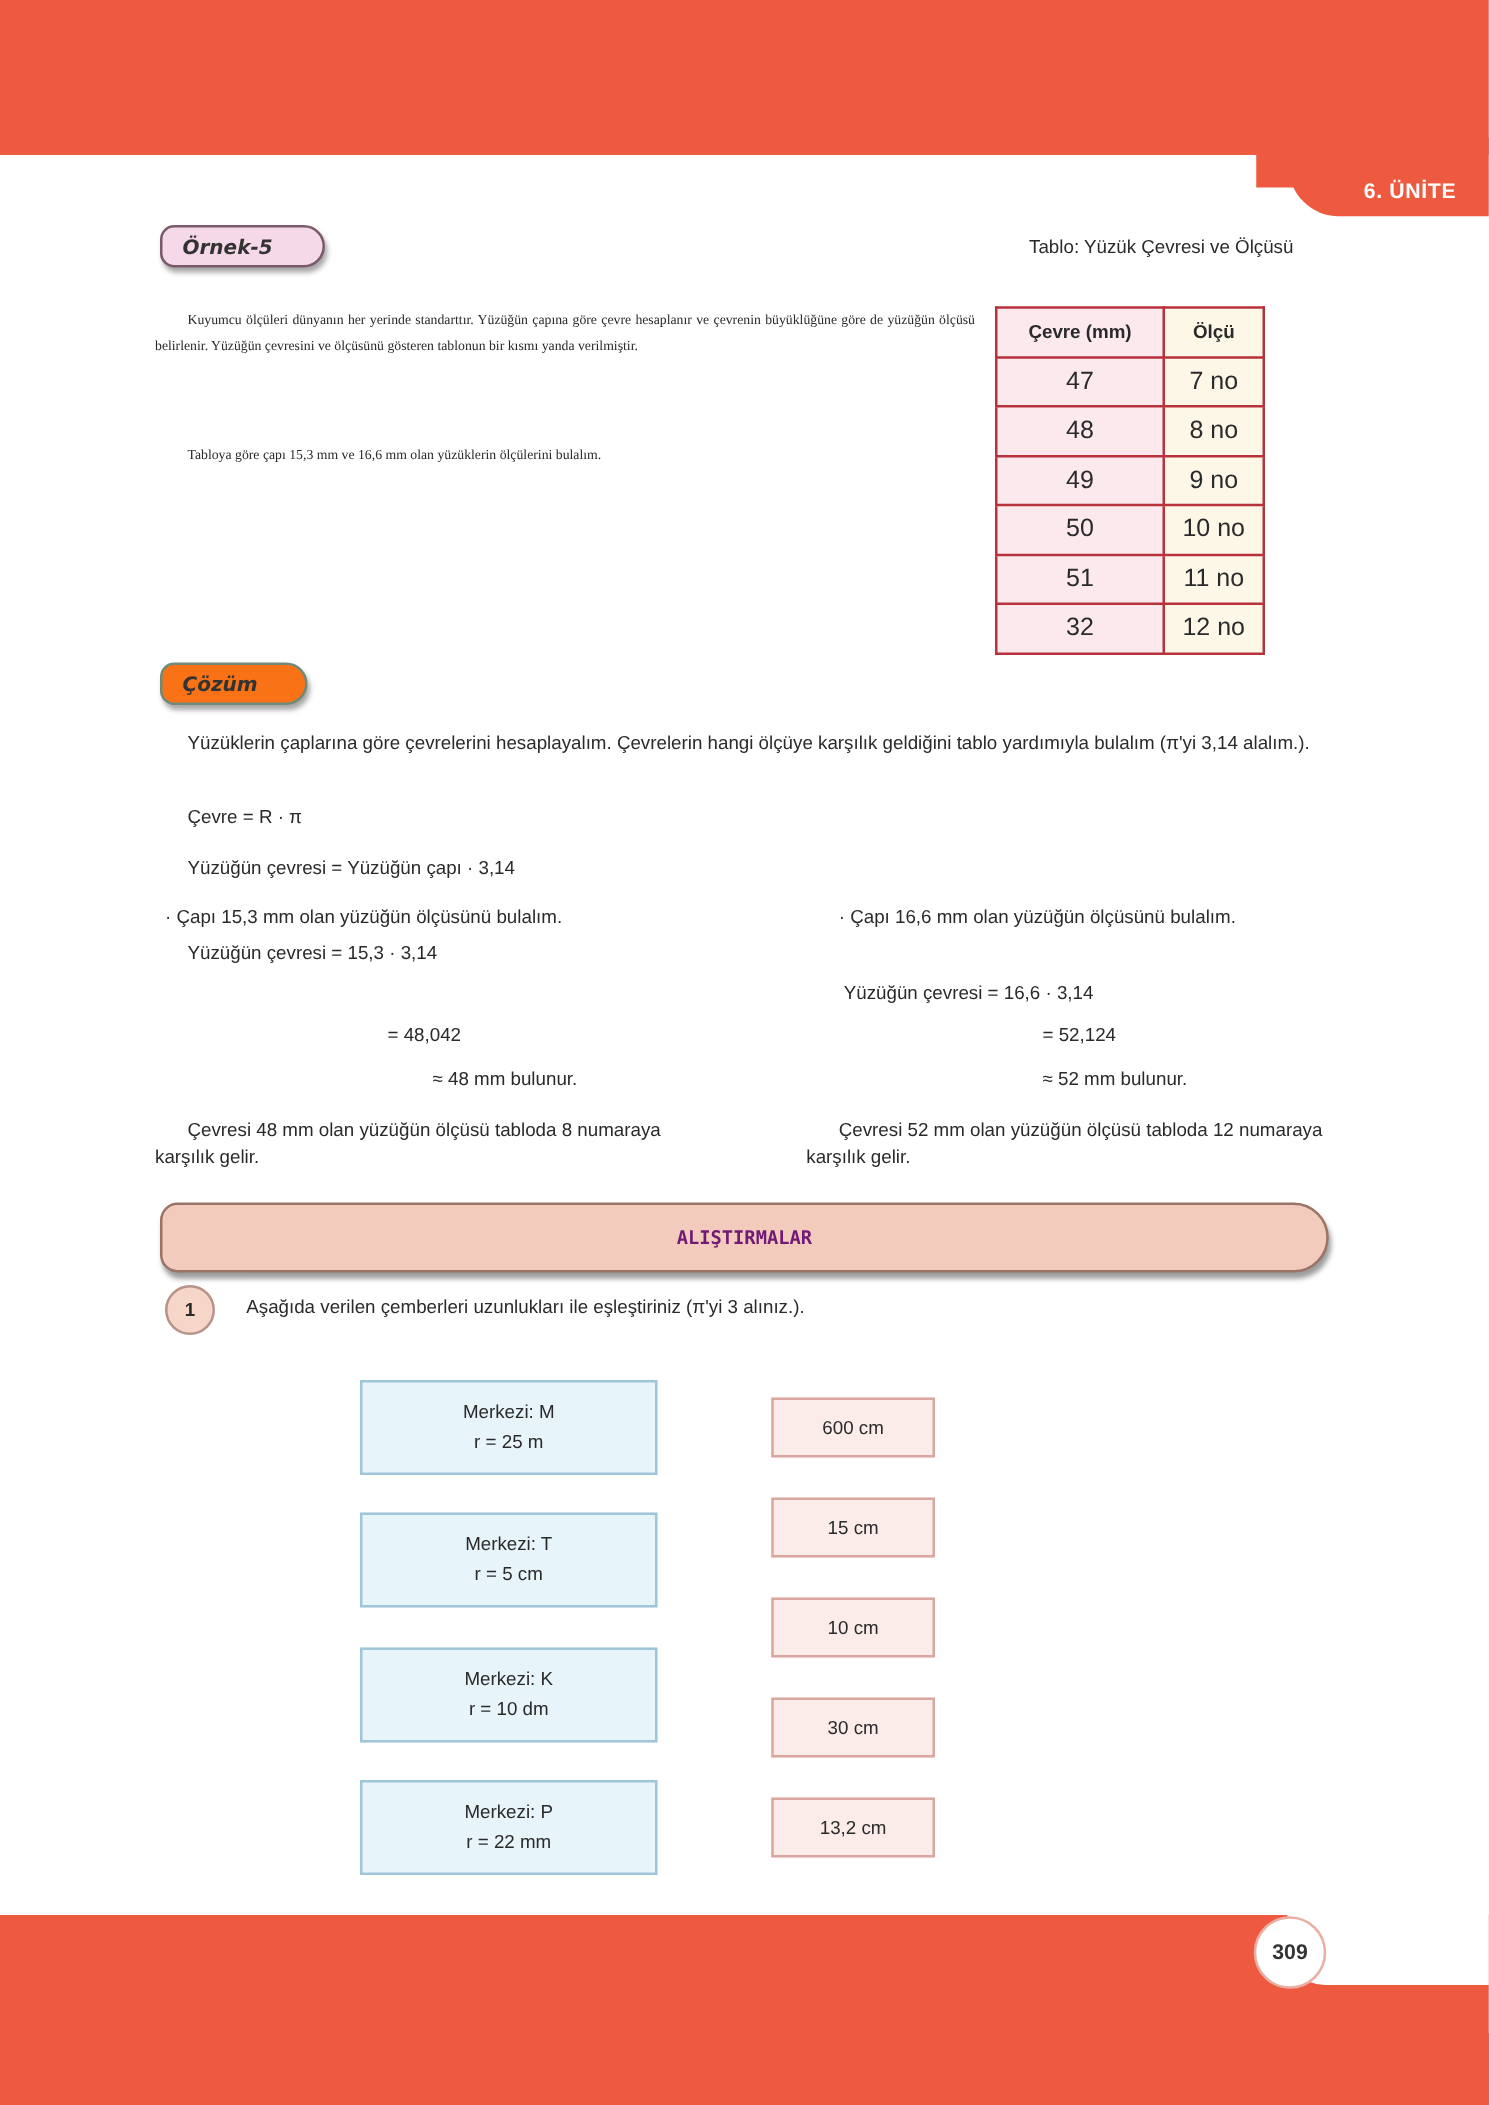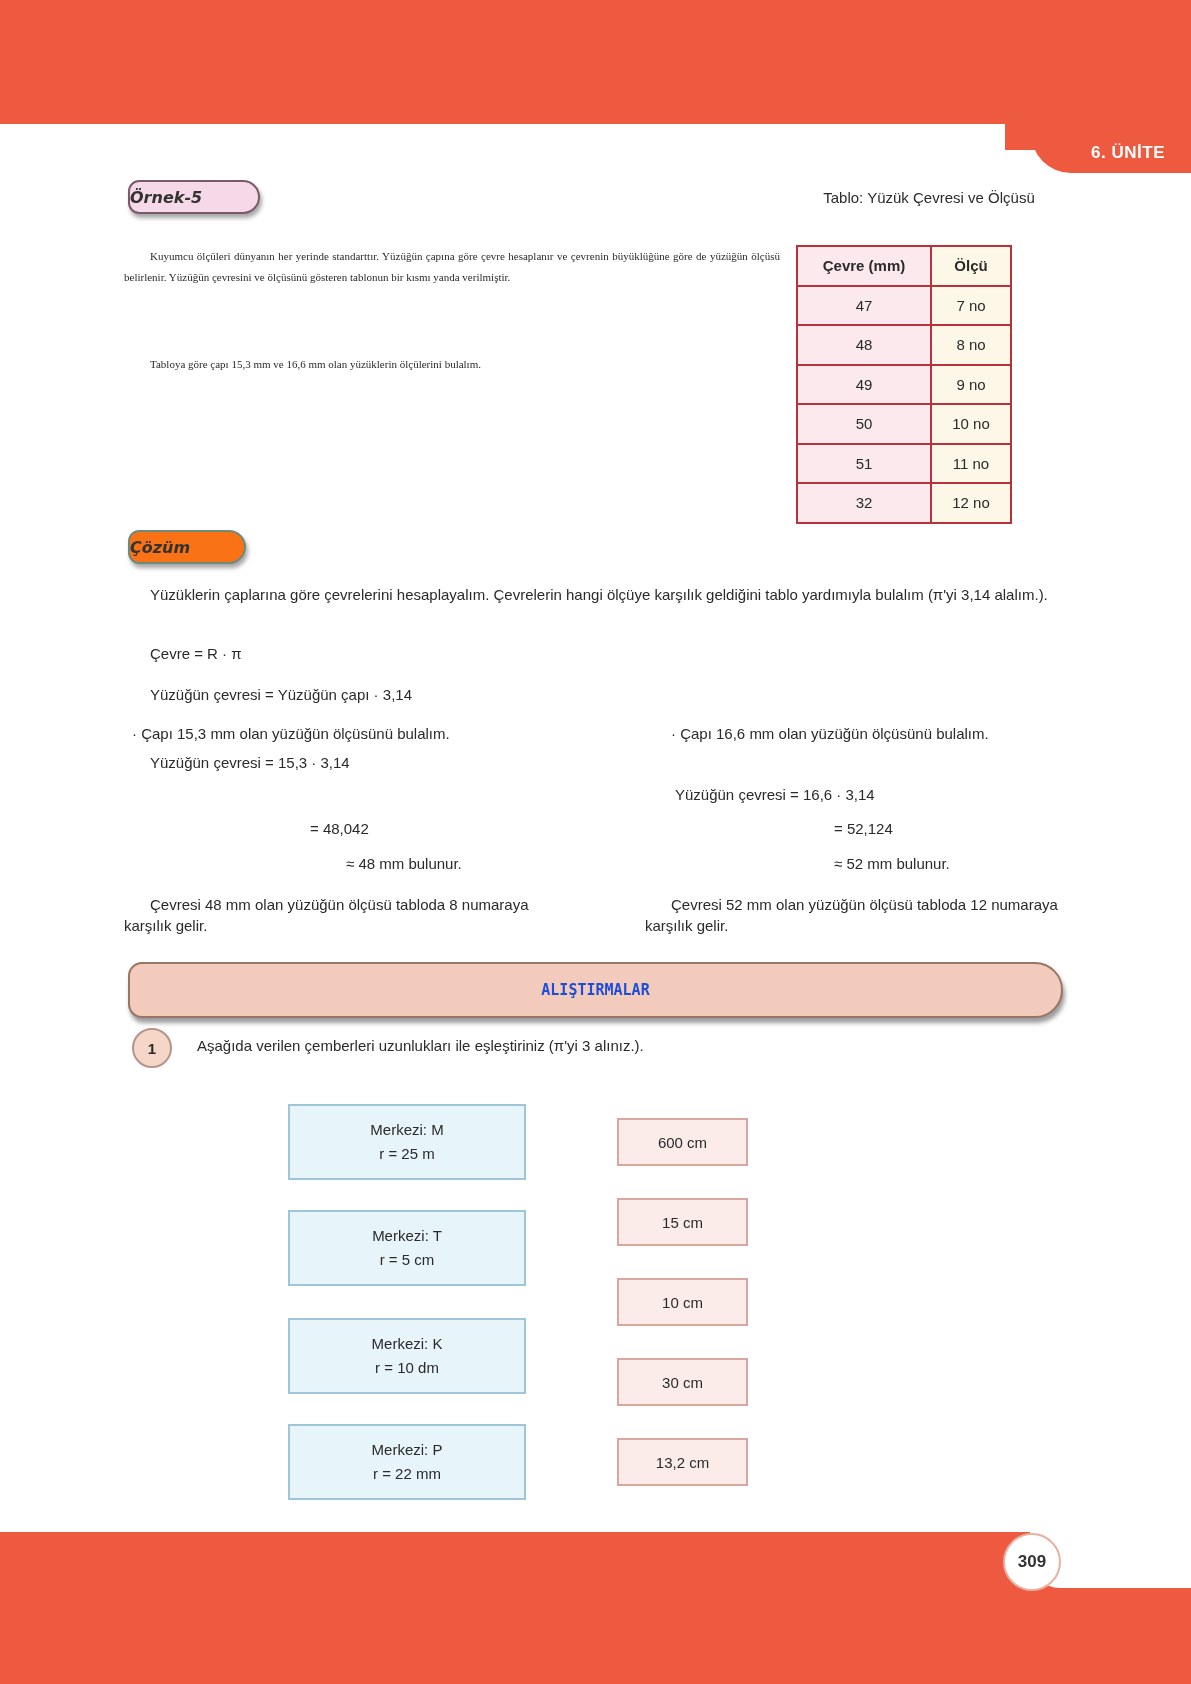--- a/index.html
+++ b/index.html
@@ -4,42 +4,42 @@
 <style>
   * { box-sizing: border-box; margin: 0; padding: 0; }
   html, body { width: 1191px; height: 1684px; background: #ffffff; }
   body { position: relative; overflow: hidden; font-family: "Liberation Sans", sans-serif; color: #2a2a2a; }
 
   .top-band { position: absolute; left: 0; top: 0; width: 1191px; height: 124px; background: #ee5a40; }
   .unit-tab { position: absolute; right: 0; top: 110px; width: 160px; height: 63px; background: #ee5a40; border-bottom-left-radius: 40px; }
   .unit-tab::before { content: ""; position: absolute; left: -26px; top: 0; width: 60px; height: 40px; background: #ee5a40; border-top-left-radius: 0; }
   .unit-label { position: absolute; right: 26px; top: 143px; color: #ffffff; font-weight: bold; font-size: 17px; letter-spacing: 0.5px; }
 
-  .pill { position: absolute; height: 34px; border: 2px solid #7a5a6a; border-radius: 12px 18px 18px 12px; box-shadow: 2px 4px 4px rgba(60,60,60,0.45); display: flex; align-items: center; font-weight: bold; font-size: 16px; font-family: "DejaVu Sans", sans-serif; font-style: italic; }
+  .pill { position: absolute; height: 34px; border: 2px solid #7a5a6a; border-radius: 12px 18px 18px 12px; box-shadow: 2px 4px 4px rgba(60,60,60,0.45); display: flex; align-items: center; padding-left: 16px; font-weight: bold; font-size: 16px; font-family: "DejaVu Sans", sans-serif; font-style: italic; }
   .pill-ornek { left: 128px; top: 180px; width: 132px; background: #f6d9e8; color: #333; }
   .pill-cozum { left: 128px; top: 530px; width: 118px; background: #f97316; color: #333; border-color: #6f8a78; }
 
   .para { position: absolute; font-size: 11px; line-height: 21px; text-align: justify; text-indent: 26px; font-family: Liberation Serif, serif; }
   .p1 { left: 124px; top: 246px; width: 656px; }
   .p2 { left: 124px; top: 354px; width: 656px; }
 
   .table-caption { position: absolute; left: 796px; top: 188px; width: 266px; text-align: center; font-size: 15px; line-height: 20px; }
   table.ring { position: absolute; left: 796px; top: 245px; width: 216px; border-collapse: collapse; border: 2px solid #d8323c; }
-  table.ring td, table.ring th { border: 2px solid #b8323c; height: 39.5px; text-align: center; font-size: 15px; }
+  table.ring td, table.ring th { border: 2px solid #b8323c; height: 39.5px; text-align: center; font-size: 20px; }
   table.ring th { font-weight: bold; font-size: 15px; }
   table.ring .c1 { background: #fbe9ee; width: 134px; }
   table.ring .c2 { background: #fdf7e8; }
 
   .solution-text { position: absolute; left: 124px; width: 946px; font-size: 15px; line-height: 21px; }
   .s1 { top: 584px; text-align: justify; text-indent: 26px; }
   .line { position: absolute; font-size: 15px; }
 
   .col { position: absolute; font-size: 15px; line-height: 21px; }
 
-  .exercise-bar { position: absolute; left: 128px; top: 962px; width: 935px; height: 56px; background: #f3cbbd; border: 2px solid #9a7466; border-radius: 14px 28px 28px 14px; box-shadow: 2px 5px 4px rgba(60,60,60,0.5); display: flex; align-items: center; justify-content: center; font-family: "DejaVu Sans Mono", monospace; font-weight: bold; font-size: 15px; color: #1d4ed8; }
+  .exercise-bar { position: absolute; left: 128px; top: 962px; width: 935px; height: 56px; background: #f3cbbd; border: 2px solid #9a7466; border-radius: 14px 28px 28px 14px; box-shadow: 2px 5px 4px rgba(60,60,60,0.5); display: flex; align-items: center; justify-content: center; font-family: "DejaVu Sans Mono", monospace; font-weight: bold; font-size: 15px; color: #701a75; }
 
   .q-num { position: absolute; left: 132px; top: 1028px; width: 40px; height: 40px; border-radius: 50%; background: #f6d6c6; border: 2px solid #b8938a; display: flex; align-items: center; justify-content: center; font-weight: bold; font-size: 15px; }
   .q-text { position: absolute; left: 197px; top: 1037px; font-size: 15px; }
 
   .circle-box { position: absolute; left: 288px; width: 238px; height: 76px; background: #e7f4fa; border: 2px solid #9ec6d8; display: flex; flex-direction: column; align-items: center; justify-content: center; font-size: 15px; line-height: 24px; }
   .len-box { position: absolute; left: 617px; width: 131px; height: 48px; background: #fbecea; border: 2px solid #d9a6a0; display: flex; align-items: center; justify-content: center; font-size: 15px; }
 
   .bottom-band { position: absolute; left: 0; top: 1532px; width: 1191px; height: 152px; background: #ee5a40; }
   .bottom-notch { position: absolute; left: 1030px; top: 1532px; width: 161px; height: 56px; background: #ffffff; border-bottom-left-radius: 30px; }
   .page-num { position: absolute; left: 1003px; top: 1533px; width: 58px; height: 58px; border-radius: 50%; background: #ffffff; border: 2px solid #e8b0a4; display: flex; align-items: center; justify-content: center; font-weight: bold; font-size: 17px; color: #333; }

